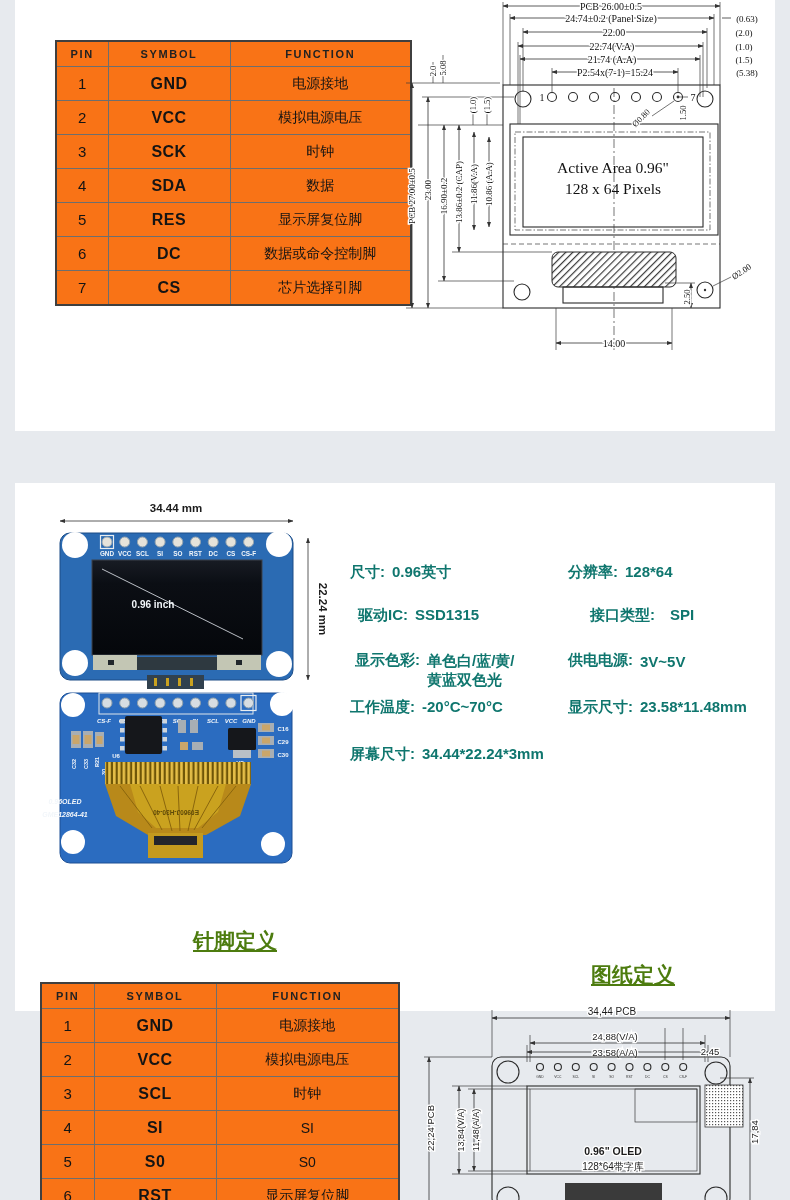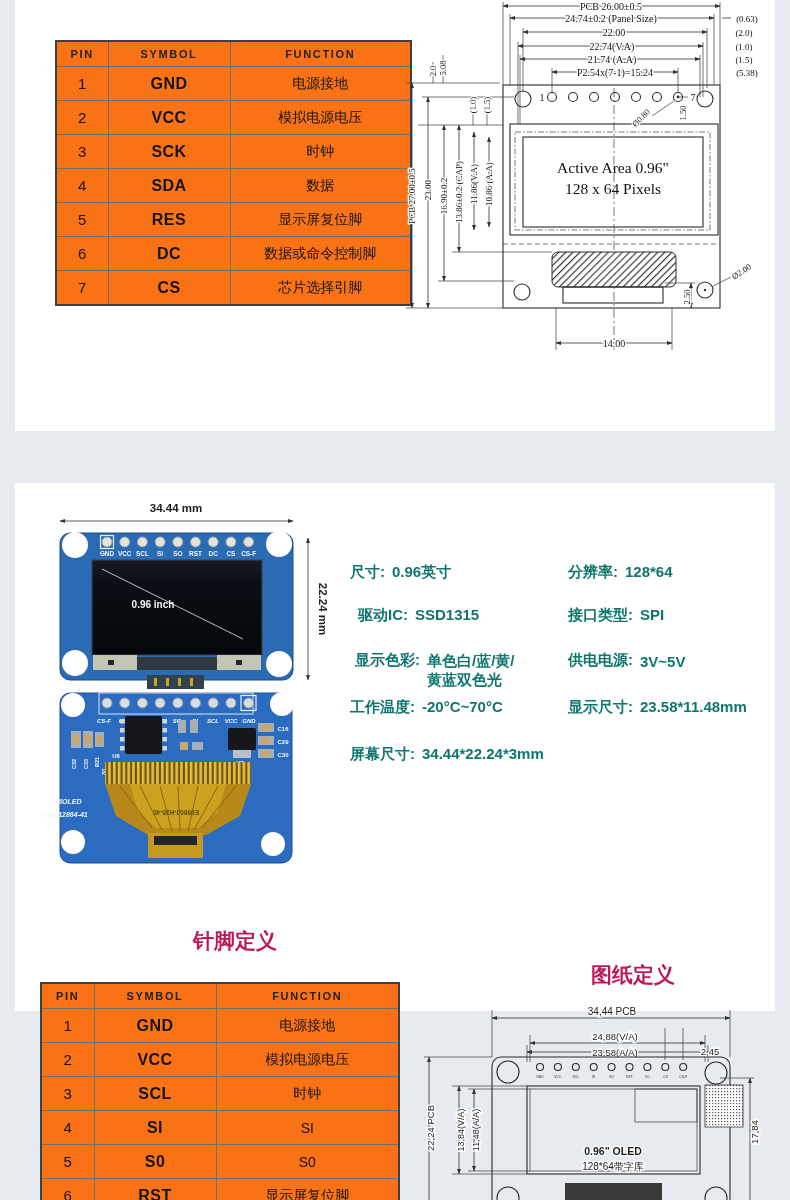--- a/index.html
+++ b/index.html
@@ -12,21 +12,21 @@
   
   table.pins{border-collapse:collapse;table-layout:fixed;background:#f97316;}
   table.pins,table.pins td,table.pins th{border:1px solid #6e6e6e;}
   table.pins{border:2px solid #3f3f3f;}
   table.pins th{font-size:11px;font-weight:700;letter-spacing:.15em;color:#222;height:22px;}
   table.pins td{text-align:center;color:#141414;height:31px;}
   td.c-pin{font-size:15px;}
   td.c-sym{font-size:16px;font-weight:600;letter-spacing:.03em;}
   td.c-fn{font-size:14px;font-weight:500;}
   
-  .sec-title{font-size:21px;font-weight:700;color:#be185d;text-align:center;}
+  .sec-title{font-size:21px;font-weight:700;color:#4d7c0f;text-align:center;text-decoration:underline;}
   
   .spec{position:absolute;display:flex;font-size:15px;font-weight:700;color:#0f766e;white-space:nowrap;}
   .spec .lab{margin-right:7px;}
   .spec .v2{line-height:19px;}
   
   svg{display:block;}
   .dim{stroke:#333;stroke-width:0.8;fill:none;}
   .thin{stroke:#3a3a3a;stroke-width:0.7;fill:none;}
   .outl{stroke:#2b2b2b;stroke-width:1.1;fill:none;}
   text.lab{font-family:"Liberation Serif",serif;fill:#111;paint-order:stroke;stroke:#fff;stroke-width:2.6px;text-anchor:middle;}
@@ -369,21 +369,21 @@
       <span>0.96英寸</span>
   </div>
   <div class="spec" style="left:553px;top:80px;">
     <span class="lab">分辨率:</span>
       <span>128*64</span>
   </div>
   <div class="spec" style="left:335px;top:123px;margin-left:8px;">
     <span class="lab">驱动IC:</span>
       <span>SSD1315</span>
   </div>
-  <div class="spec" style="left:553px;top:123px;">
+  <div class="spec" style="left:575px;top:123px;gap:8px;">
     <span class="lab">接口类型:</span>
       <span>SPI</span>
   </div>
   <div class="spec" style="left:329px;top:168px;margin-left:11px;">
     <span class="lab">显示色彩:</span>
     <span class="v2">
         <span style="display:block">单色白/蓝/黄/</span>
         <span style="display:block">黄蓝双色光</span>
       </span>
   </div>

